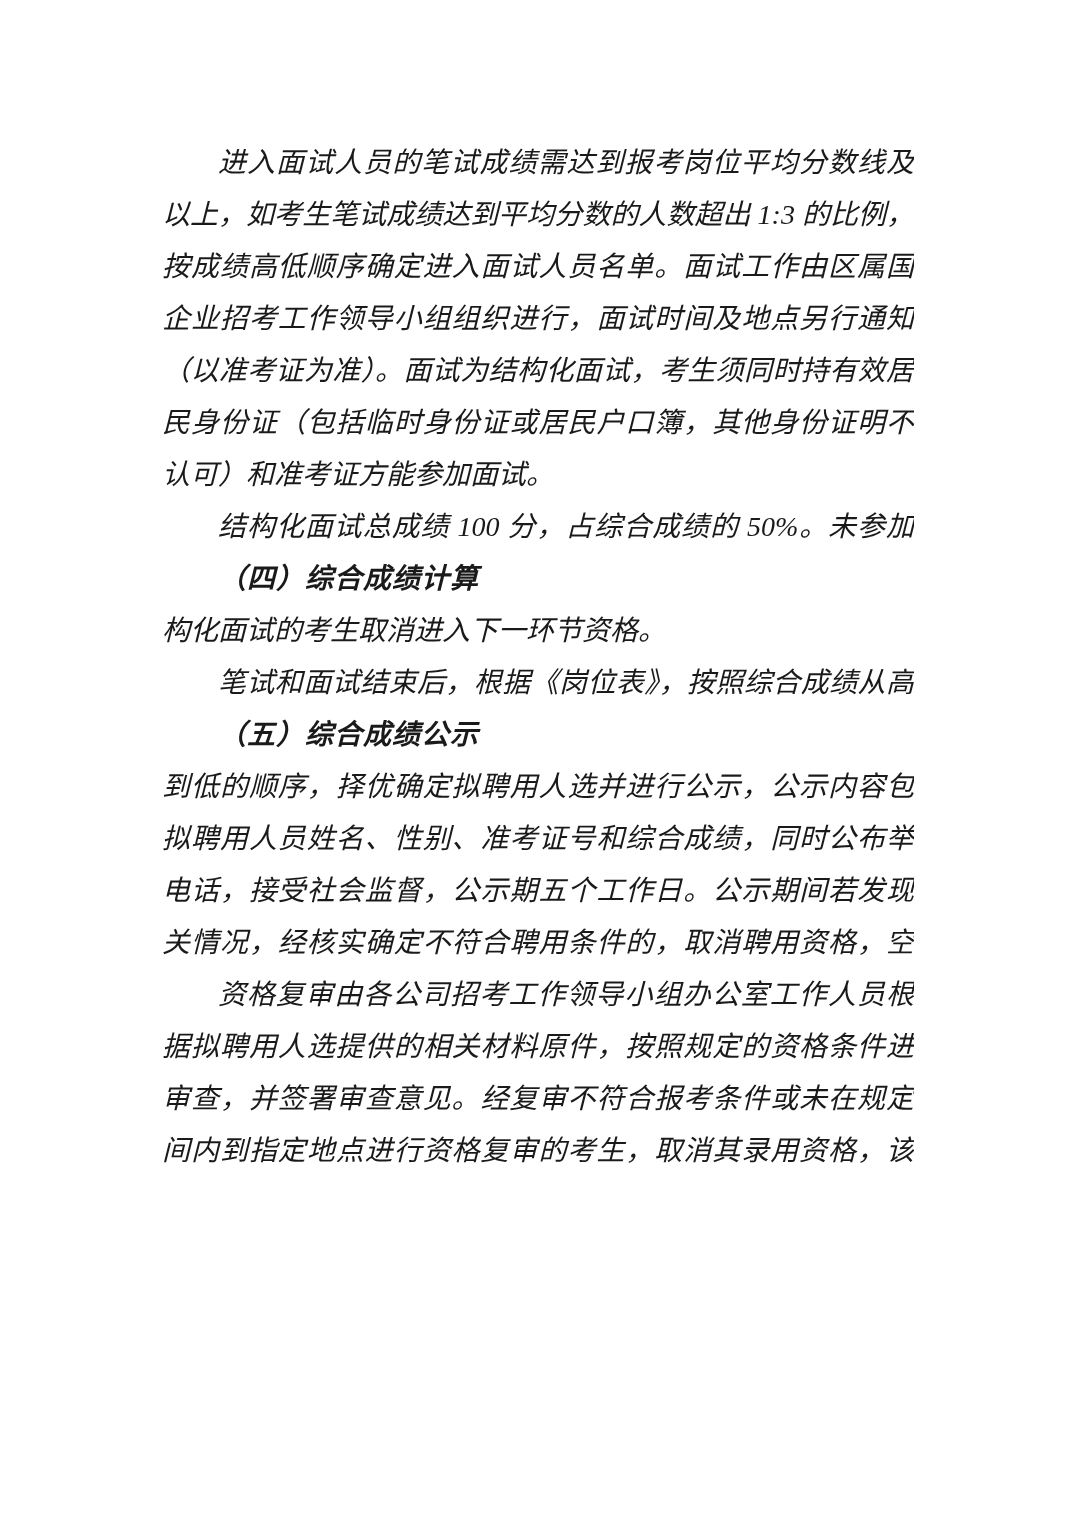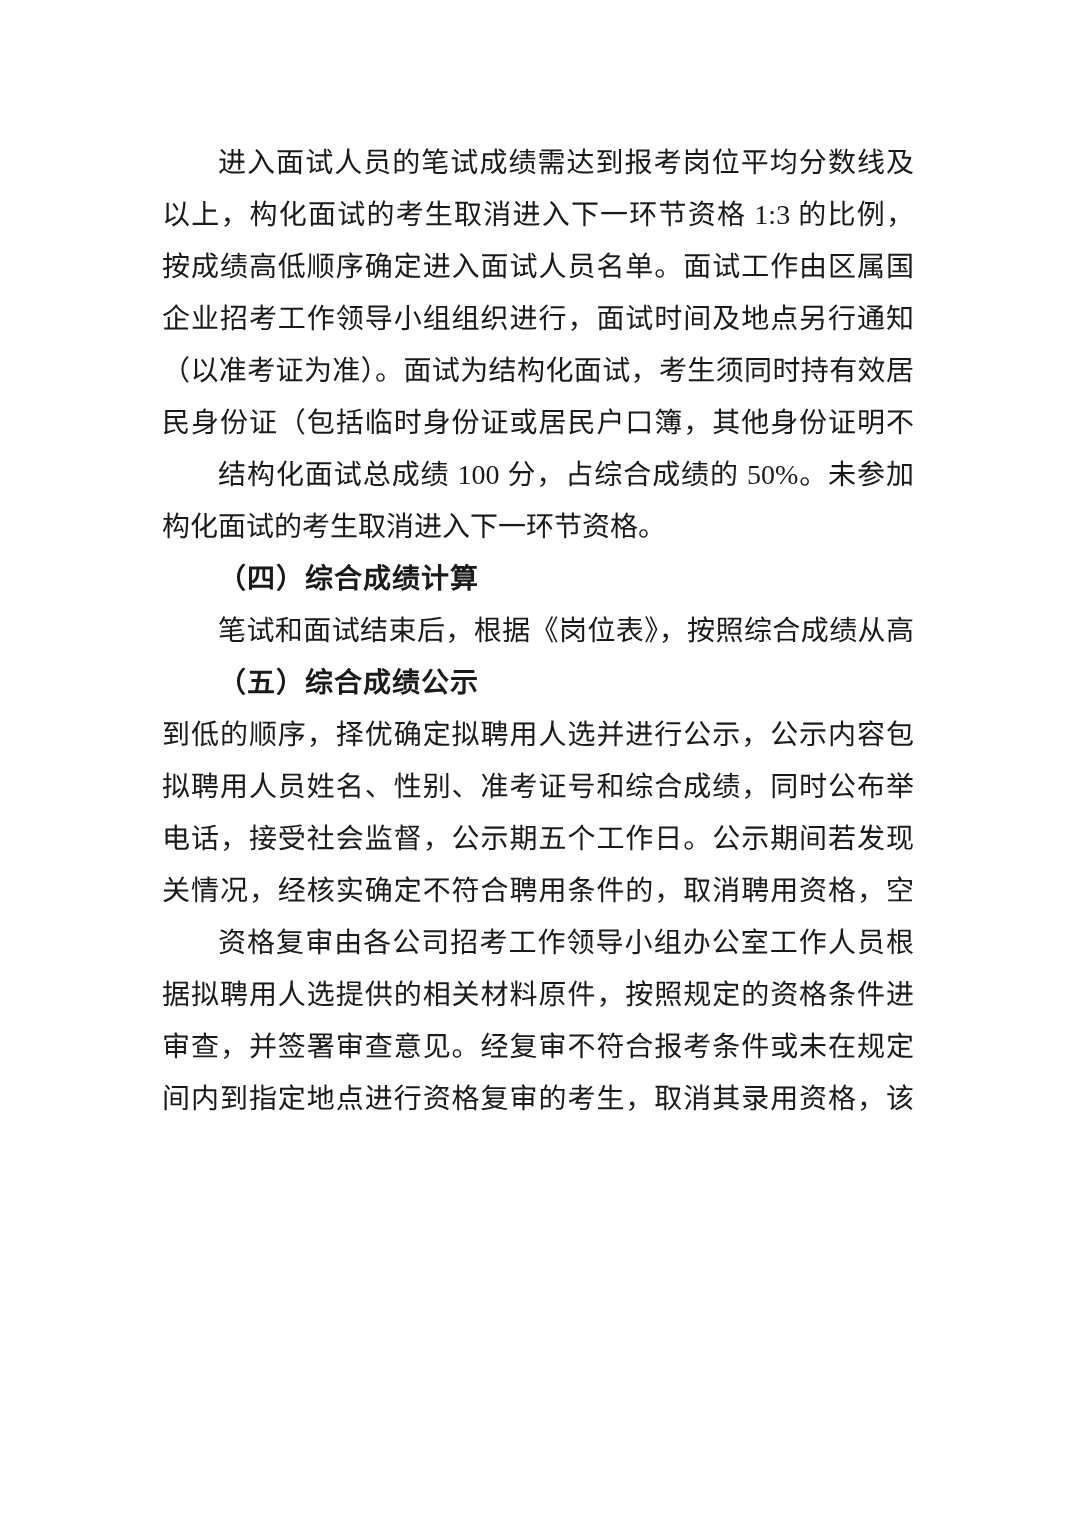--- a/index.html
+++ b/index.html
@@ -22,48 +22,50 @@
     color: #1a1a1a;
     font-family: "Liberation Serif", "DejaVu Serif", serif;
     font-size: 28px;
   }
   .line {
     height: 52px;
     line-height: 52px;
     overflow: hidden;
     white-space: pre-wrap;
     text-align: left;
+    font-style: italic;
   }
   .line.fill {
     text-align: justify;
     text-align-last: justify;
   }
   .line.indent {
     padding-left: 56px;
   }
   .line.heading {
     font-weight: bold;
     font-family: "Liberation Serif", "DejaVu Serif", serif;
     letter-spacing: 1px;
   }
 </style>
 </head>
 <body>
 
 <div class="page">
   <div class="doc" id="doc">
       <div class="line fill indent">进入面试人员的笔试成绩需达到报考岗位平均分数线及</div>
-      <div class="line fill">以上，构化面试的考生取消进入下一环节资格 1:3 的比例，</div>
+      <div class="line fill">以上，如考生笔试成绩达到平均分数的人数超出 1:3 的比例，</div>
       <div class="line fill">按成绩高低顺序确定进入面试人员名单。面试工作由区属国有</div>
       <div class="line fill">企业招考工作领导小组组织进行，面试时间及地点另行通知</div>
       <div class="line fill">（以准考证为准）。面试为结构化面试，考生须同时持有效居</div>
       <div class="line fill">民身份证（包括临时身份证或居民户口簿，其他身份证明不予</div>
+      <div class="line">认可）和准考证方能参加面试。</div>
       <div class="line fill indent">结构化面试总成绩 100 分，占综合成绩的 50%。未参加结</div>
+      <div class="line heading indent">（四）综合成绩计算</div>
       <div class="line">构化面试的考生取消进入下一环节资格。</div>
-      <div class="line heading indent">（四）综合成绩计算</div>
       <div class="line fill indent">笔试和面试结束后，根据《岗位表》，按照综合成绩从高</div>
       <div class="line heading indent">（五）综合成绩公示</div>
       <div class="line fill">到低的顺序，择优确定拟聘用人选并进行公示，公示内容包括</div>
       <div class="line fill">拟聘用人员姓名、性别、准考证号和综合成绩，同时公布举报</div>
       <div class="line fill">电话，接受社会监督，公示期五个工作日。公示期间若发现相</div>
       <div class="line fill">关情况，经核实确定不符合聘用条件的，取消聘用资格，空缺</div>
       <div class="line fill indent">资格复审由各公司招考工作领导小组办公室工作人员根</div>
       <div class="line fill">据拟聘用人选提供的相关材料原件，按照规定的资格条件进行</div>
       <div class="line fill">审查，并签署审查意见。经复审不符合报考条件或未在规定时</div>
       <div class="line fill">间内到指定地点进行资格复审的考生，取消其录用资格，该岗</div>

